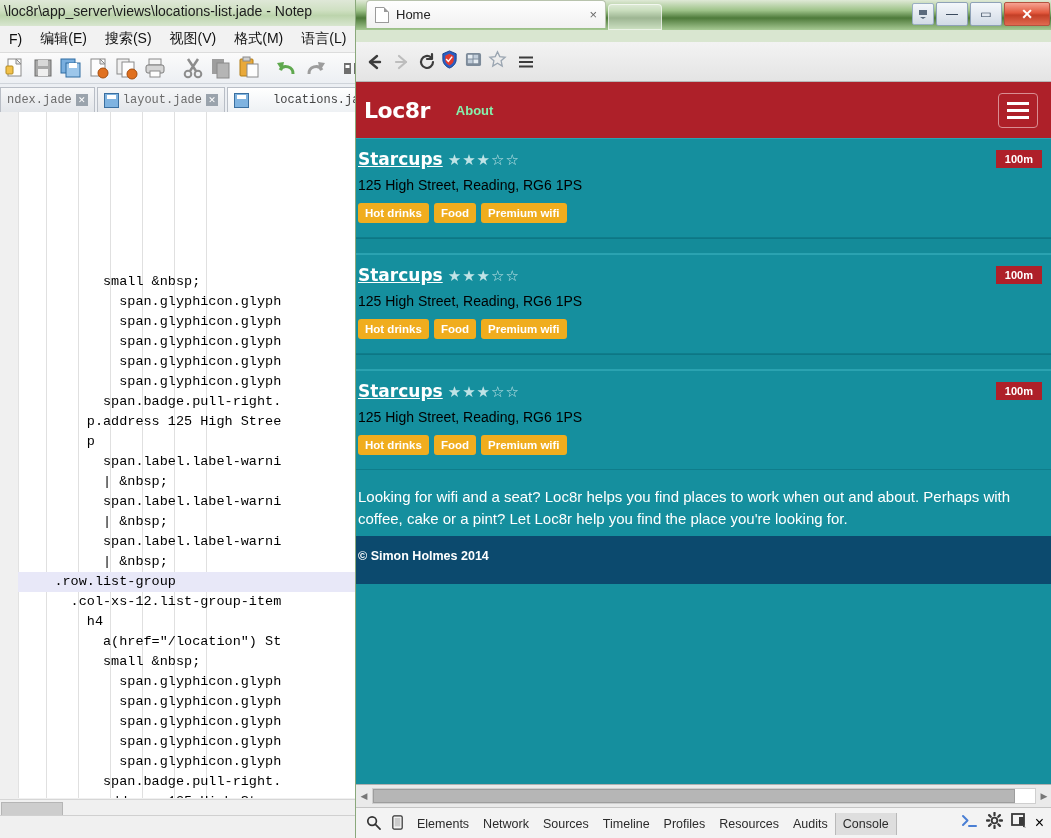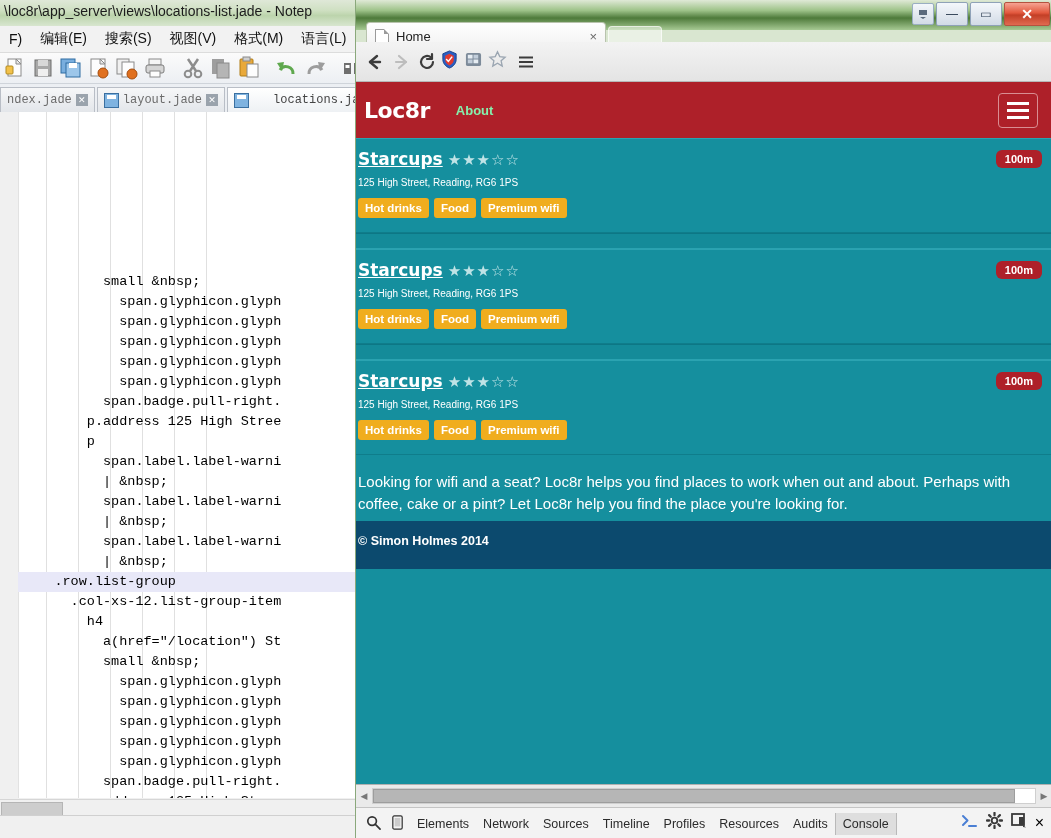--- a/index.html
+++ b/index.html
@@ -88,21 +88,21 @@
     border:1px solid #8fa2b8;border-radius:2px;
     background:linear-gradient(to bottom,#f4f7fb,#d2dbe6);
   }
   .wbtn.close{
     width:44px;border:1px solid #b5523f;
     background:linear-gradient(to bottom,#f6a393,#e2583d 45%,#c33f26 55%,#e06a50);
     color:#fff;font-weight:bold;font-size:14px;
   }
   .wbtn .gl{font-size:12px;color:#23344a;line-height:1;}
   .wbtn.dropdown{width:20px;height:20px;border:1px solid #9aaec2;}
-  #tabstrip{position:absolute;left:0;top:22px;height:28px;width:100%;}
+  #tabstrip{position:absolute;left:0;top:0;height:28px;width:100%;}
   .ctab{
     position:absolute;left:10px;top:0;width:240px;height:28px;
     background:linear-gradient(to bottom,#fefefe,#f1f1f1);
     border:1px solid #b8c3ad;border-bottom:none;border-radius:4px 4px 0 0;
     display:flex;align-items:center;padding:0 8px;box-sizing:border-box;
   }
   .ctab .favicon{width:12px;height:14px;background:#fff;border:1px solid #9a9a9a;margin-right:7px;position:relative;}
   .ctab .favicon:after{content:"";position:absolute;right:-1px;top:-1px;border-width:0 5px 5px 0;border-style:solid;border-color:#fff #fff #9a9a9a #9a9a9a;}
   .ctab .label{font-size:13px;color:#222;flex:1;}
   .ctab .x{font-size:13px;color:#6a6a6a;}
@@ -153,29 +153,29 @@
   #jumbo h1 .sub{color:#bfe3e6;font-weight:normal;font-size:27px;}
 
   .listrow{
     background:#158f9e;border-top:1px solid #2ba3b1;border-bottom:1px solid #0f7d8b;
     padding:10px 14px 14px 8px;box-sizing:border-box;position:relative;
   }
   .listgap{height:14px;background:#148b99;border-top:1px solid #0d7785;border-bottom:1px solid #2aa2b0;}
   .listrow h4{margin:0 0 8px 0;font-size:17px;font-weight:bold;color:#d8e74a;font-family:"DejaVu Sans",sans-serif;}
   .listrow h4 .name{color:#ffffff;text-decoration:underline;}
   .listrow .stars{margin-left:5px;font-size:15px;letter-spacing:1px;color:#bfe3e6;}
-  .listrow .address{margin:0 0 10px 0;font-size:10px;color:#ffffff;}
+  .listrow .address{margin:0 0 10px 0;font-size:14px;color:#000000;}
   .labels{display:flex;gap:5px;}
   .lbl{
     background:#f0ad1e;color:#fff;font-size:11.5px;font-weight:bold;
     padding:4px 7px;border-radius:3px;white-space:nowrap;
   }
   .badge-dist{
     position:absolute;right:10px;top:11px;background:#ae2029;color:#fff;
-    font-size:11px;font-weight:bold;padding:3px 9px;border-radius:6px;
+    font-size:11px;font-weight:bold;padding:3px 9px;border-radius:0;
   }
   #sidebar-text{padding:16px 14px 6px 8px;box-sizing:border-box;background:#158f9e;}
   #sidebar-text p{margin:0;font-size:15px;line-height:22px;color:#ffffff;}
   #footer{padding:10px 14px 20px 8px;background:#0c4a6e;}
   #footer .copy{font-size:12.5px;color:#ffffff;font-weight:bold;}
 
   
   #devtools{position:absolute;left:0;bottom:0;width:696px;height:53px;background:#f3f3f3;border-top:1px solid #b0b0b0;}
   #dt-scroll{height:22px;background:#eaeaea;border-bottom:1px solid #c4c4c4;position:relative;display:flex;align-items:center;}
   #dt-scroll .arrowl,#dt-scroll .arrowr{width:16px;text-align:center;font-size:9px;color:#777;}

